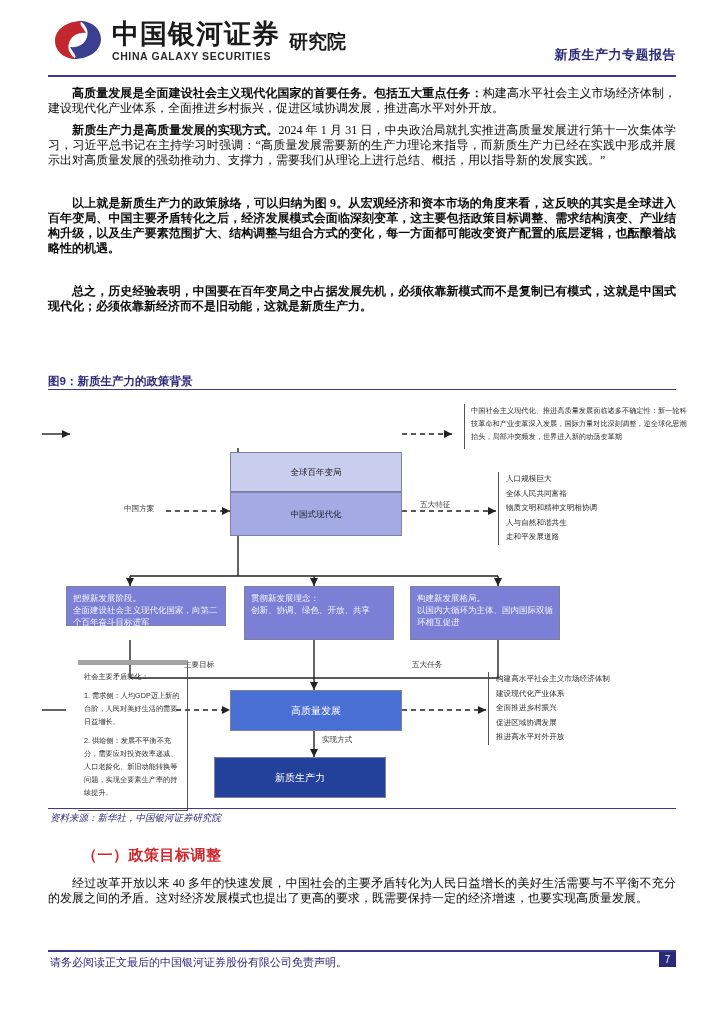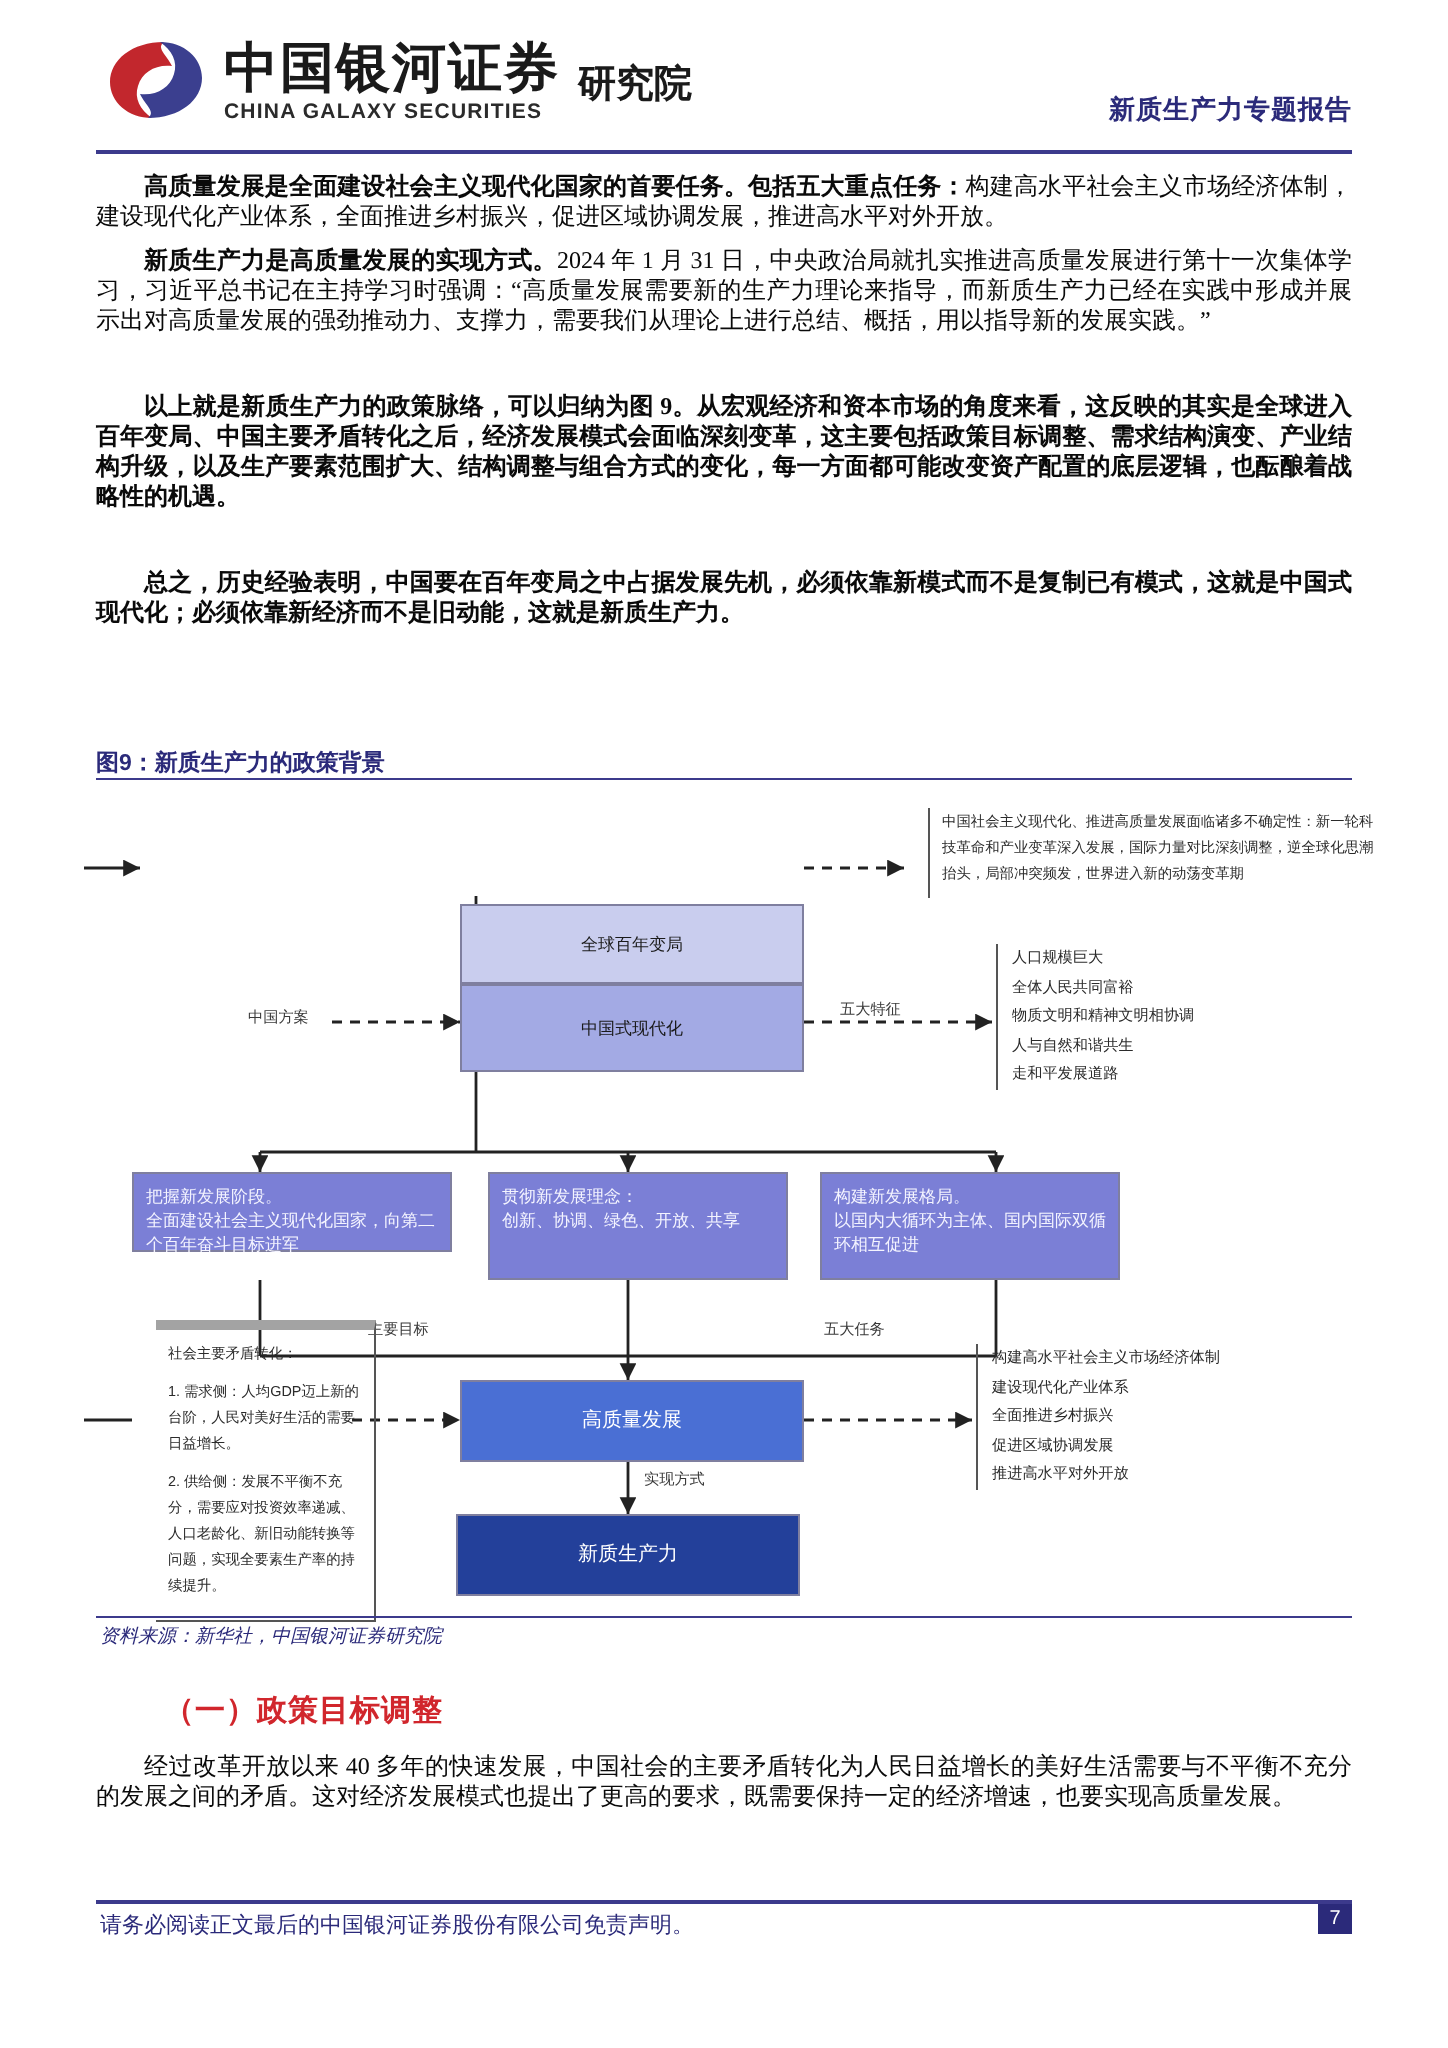--- a/index.html
+++ b/index.html
@@ -209,21 +209,21 @@
     <div class="node light" style="left:182px; top:98px; width:172px; height:44px;">中国式现代化</div>
 
     <div class="node mid textleft" style="left:18px; top:192px; width:160px; height:40px; white-space:pre-line;">把握新发展阶段。
 全面建设社会主义现代化国家，向第二个百年奋斗目标进军</div>
     <div class="node mid textleft" style="left:196px; top:192px; width:150px; height:54px; white-space:pre-line;">贯彻新发展理念：
 创新、协调、绿色、开放、共享</div>
     <div class="node mid textleft" style="left:362px; top:192px; width:150px; height:54px; white-space:pre-line;">构建新发展格局。
 以国内大循环为主体、国内国际双循环相互促进</div>
 
     <div class="node blue" style="left:182px; top:296px; width:172px; height:41px; font-size:10px;">高质量发展</div>
-    <div class="node dark" style="left:180px; top:363px; width:172px; height:41px; font-size:10px;">新质生产力</div>
+    <div class="node dark" style="left:166px; top:363px; width:172px; height:41px; font-size:10px;">新质生产力</div>
 
     <div class="conn-label" style="left:74px; top:110px;">中国方案</div>
     <div class="conn-label" style="left:370px; top:106px;">五大特征</div>
     <div class="conn-label" style="left:134px; top:266px;">主要目标</div>
     <div class="conn-label" style="left:362px; top:266px;">五大任务</div>
     <div class="conn-label" style="left:272px; top:341px;">实现方式</div>
 
     <div class="noteblock" style="left:404px; top:10px; width:224px;">
       <p>中国社会主义现代化、推进高质量发展面临诸多不确定性：新一轮科技革命和产业变革深入发展，国际力量对比深刻调整，逆全球化思潮抬头，局部冲突频发，世界进入新的动荡变革期</p>
     </div>

